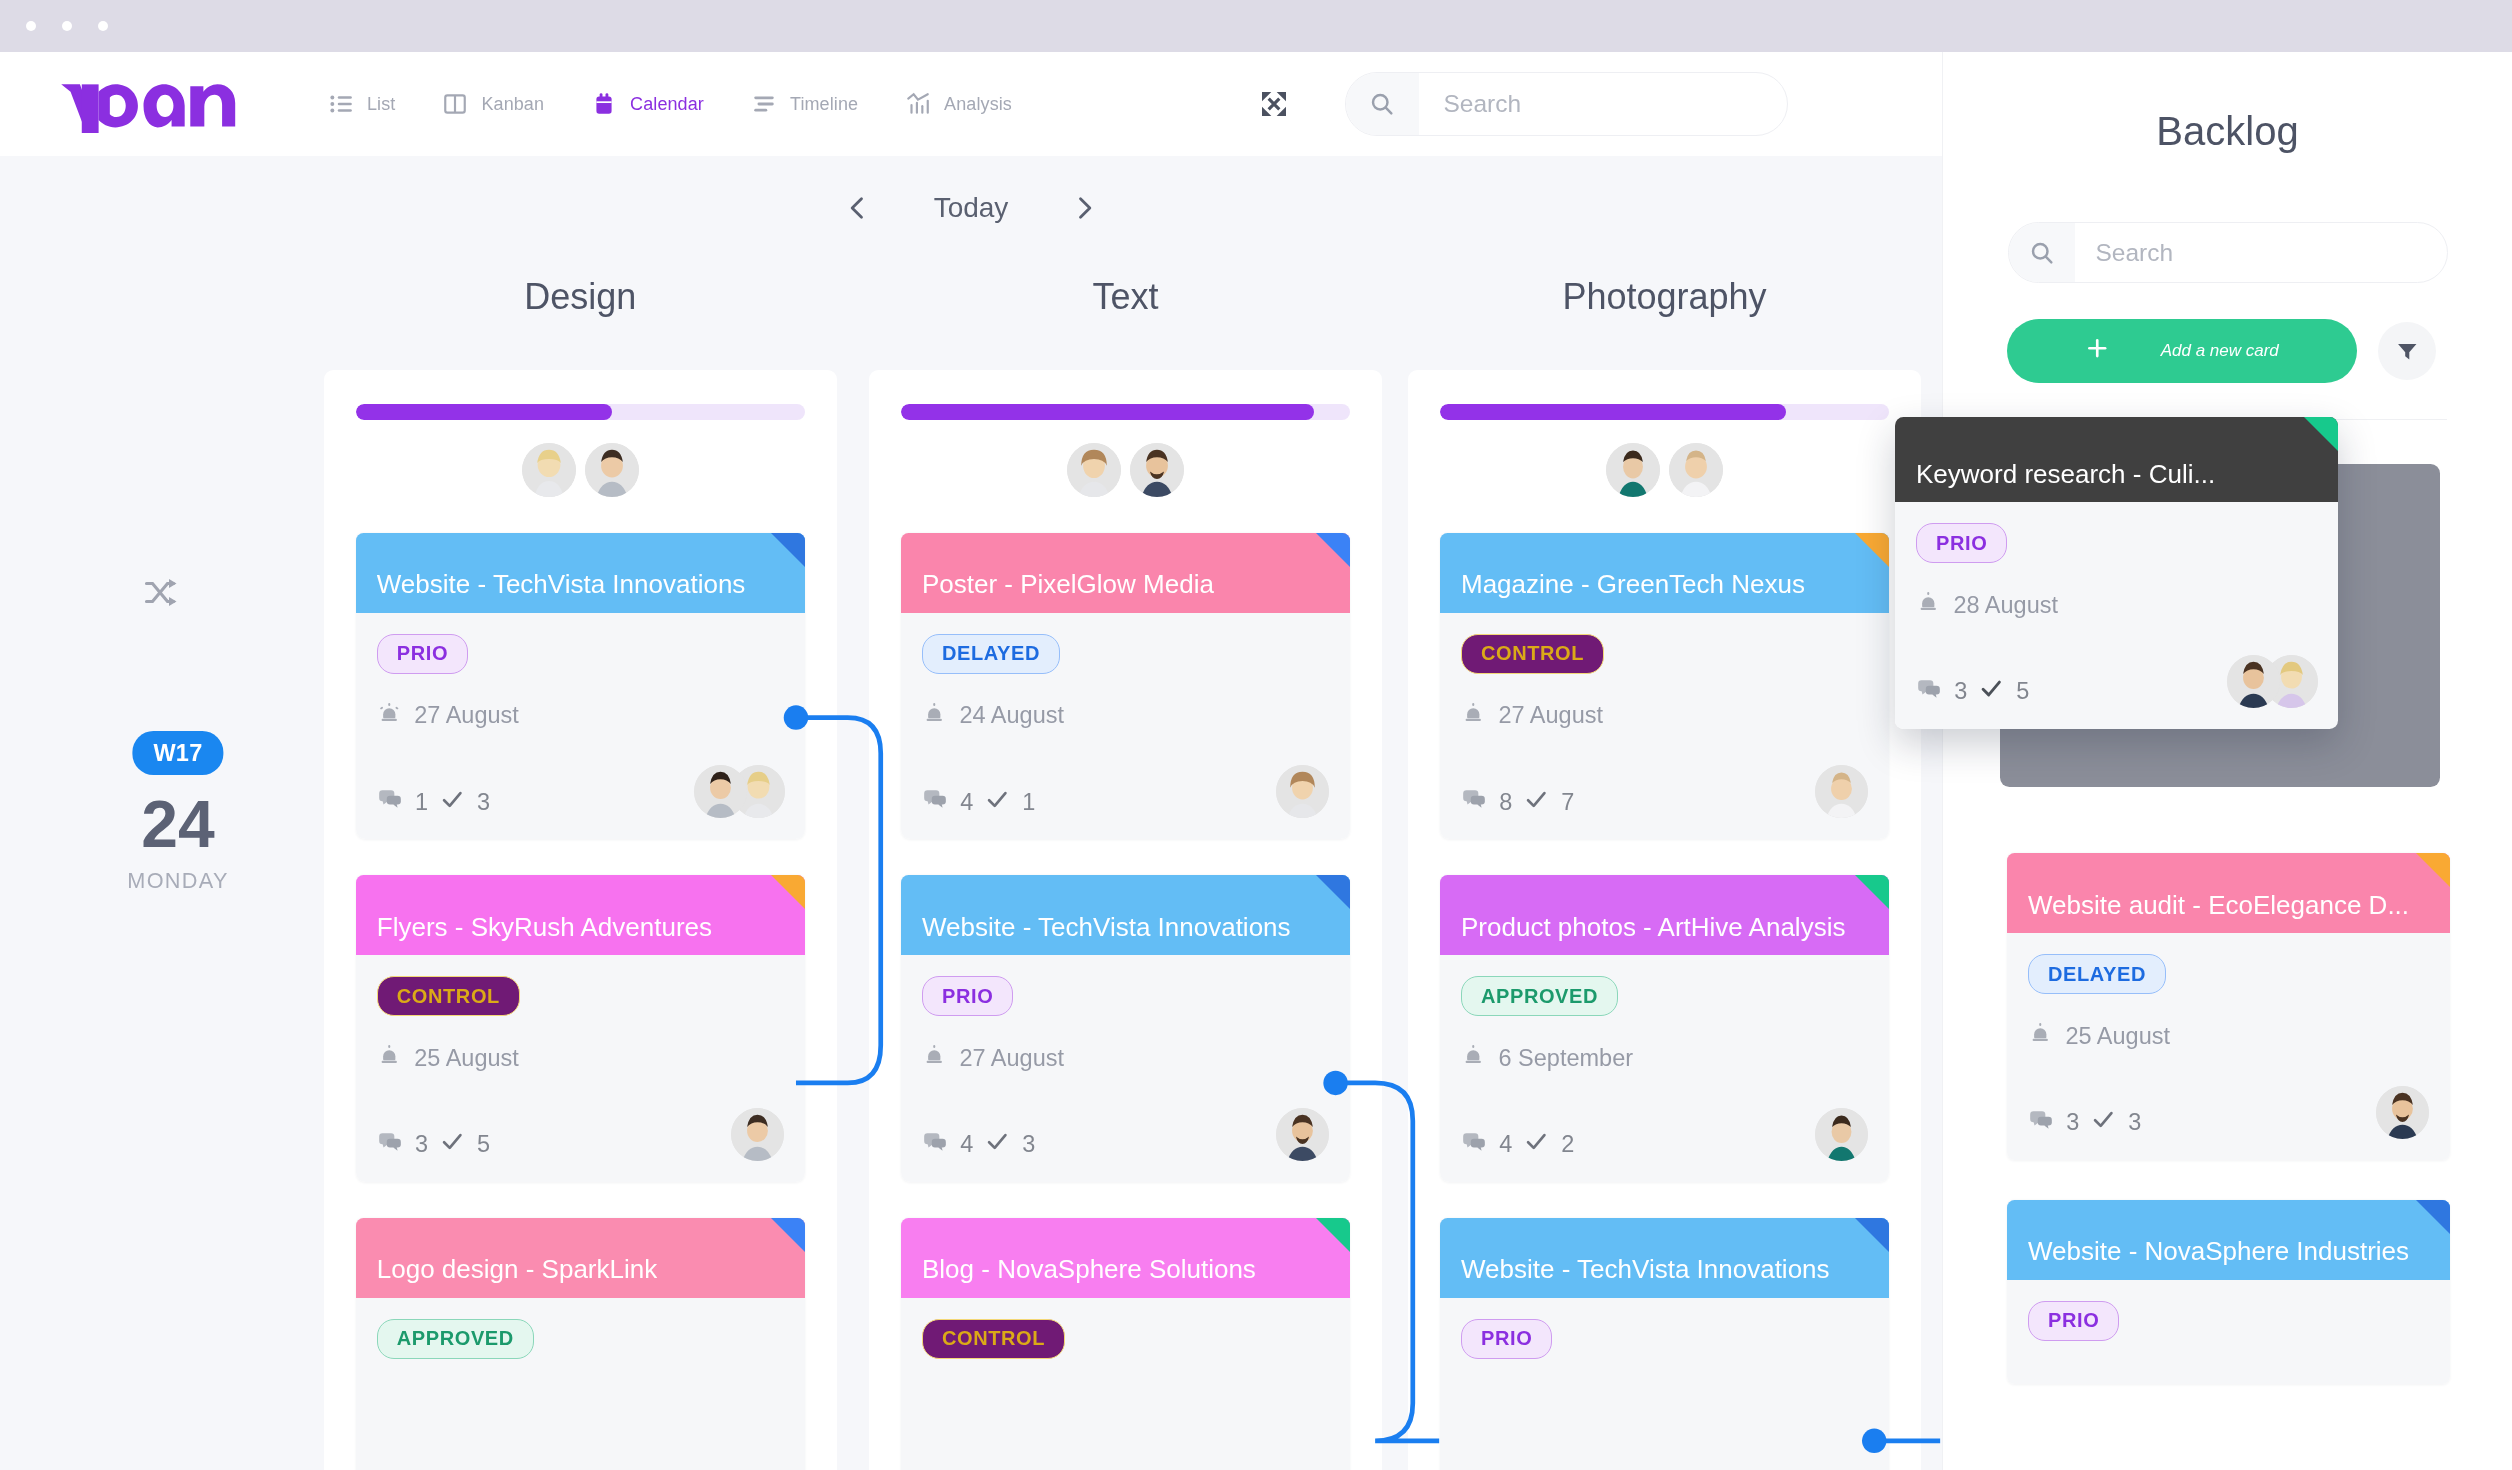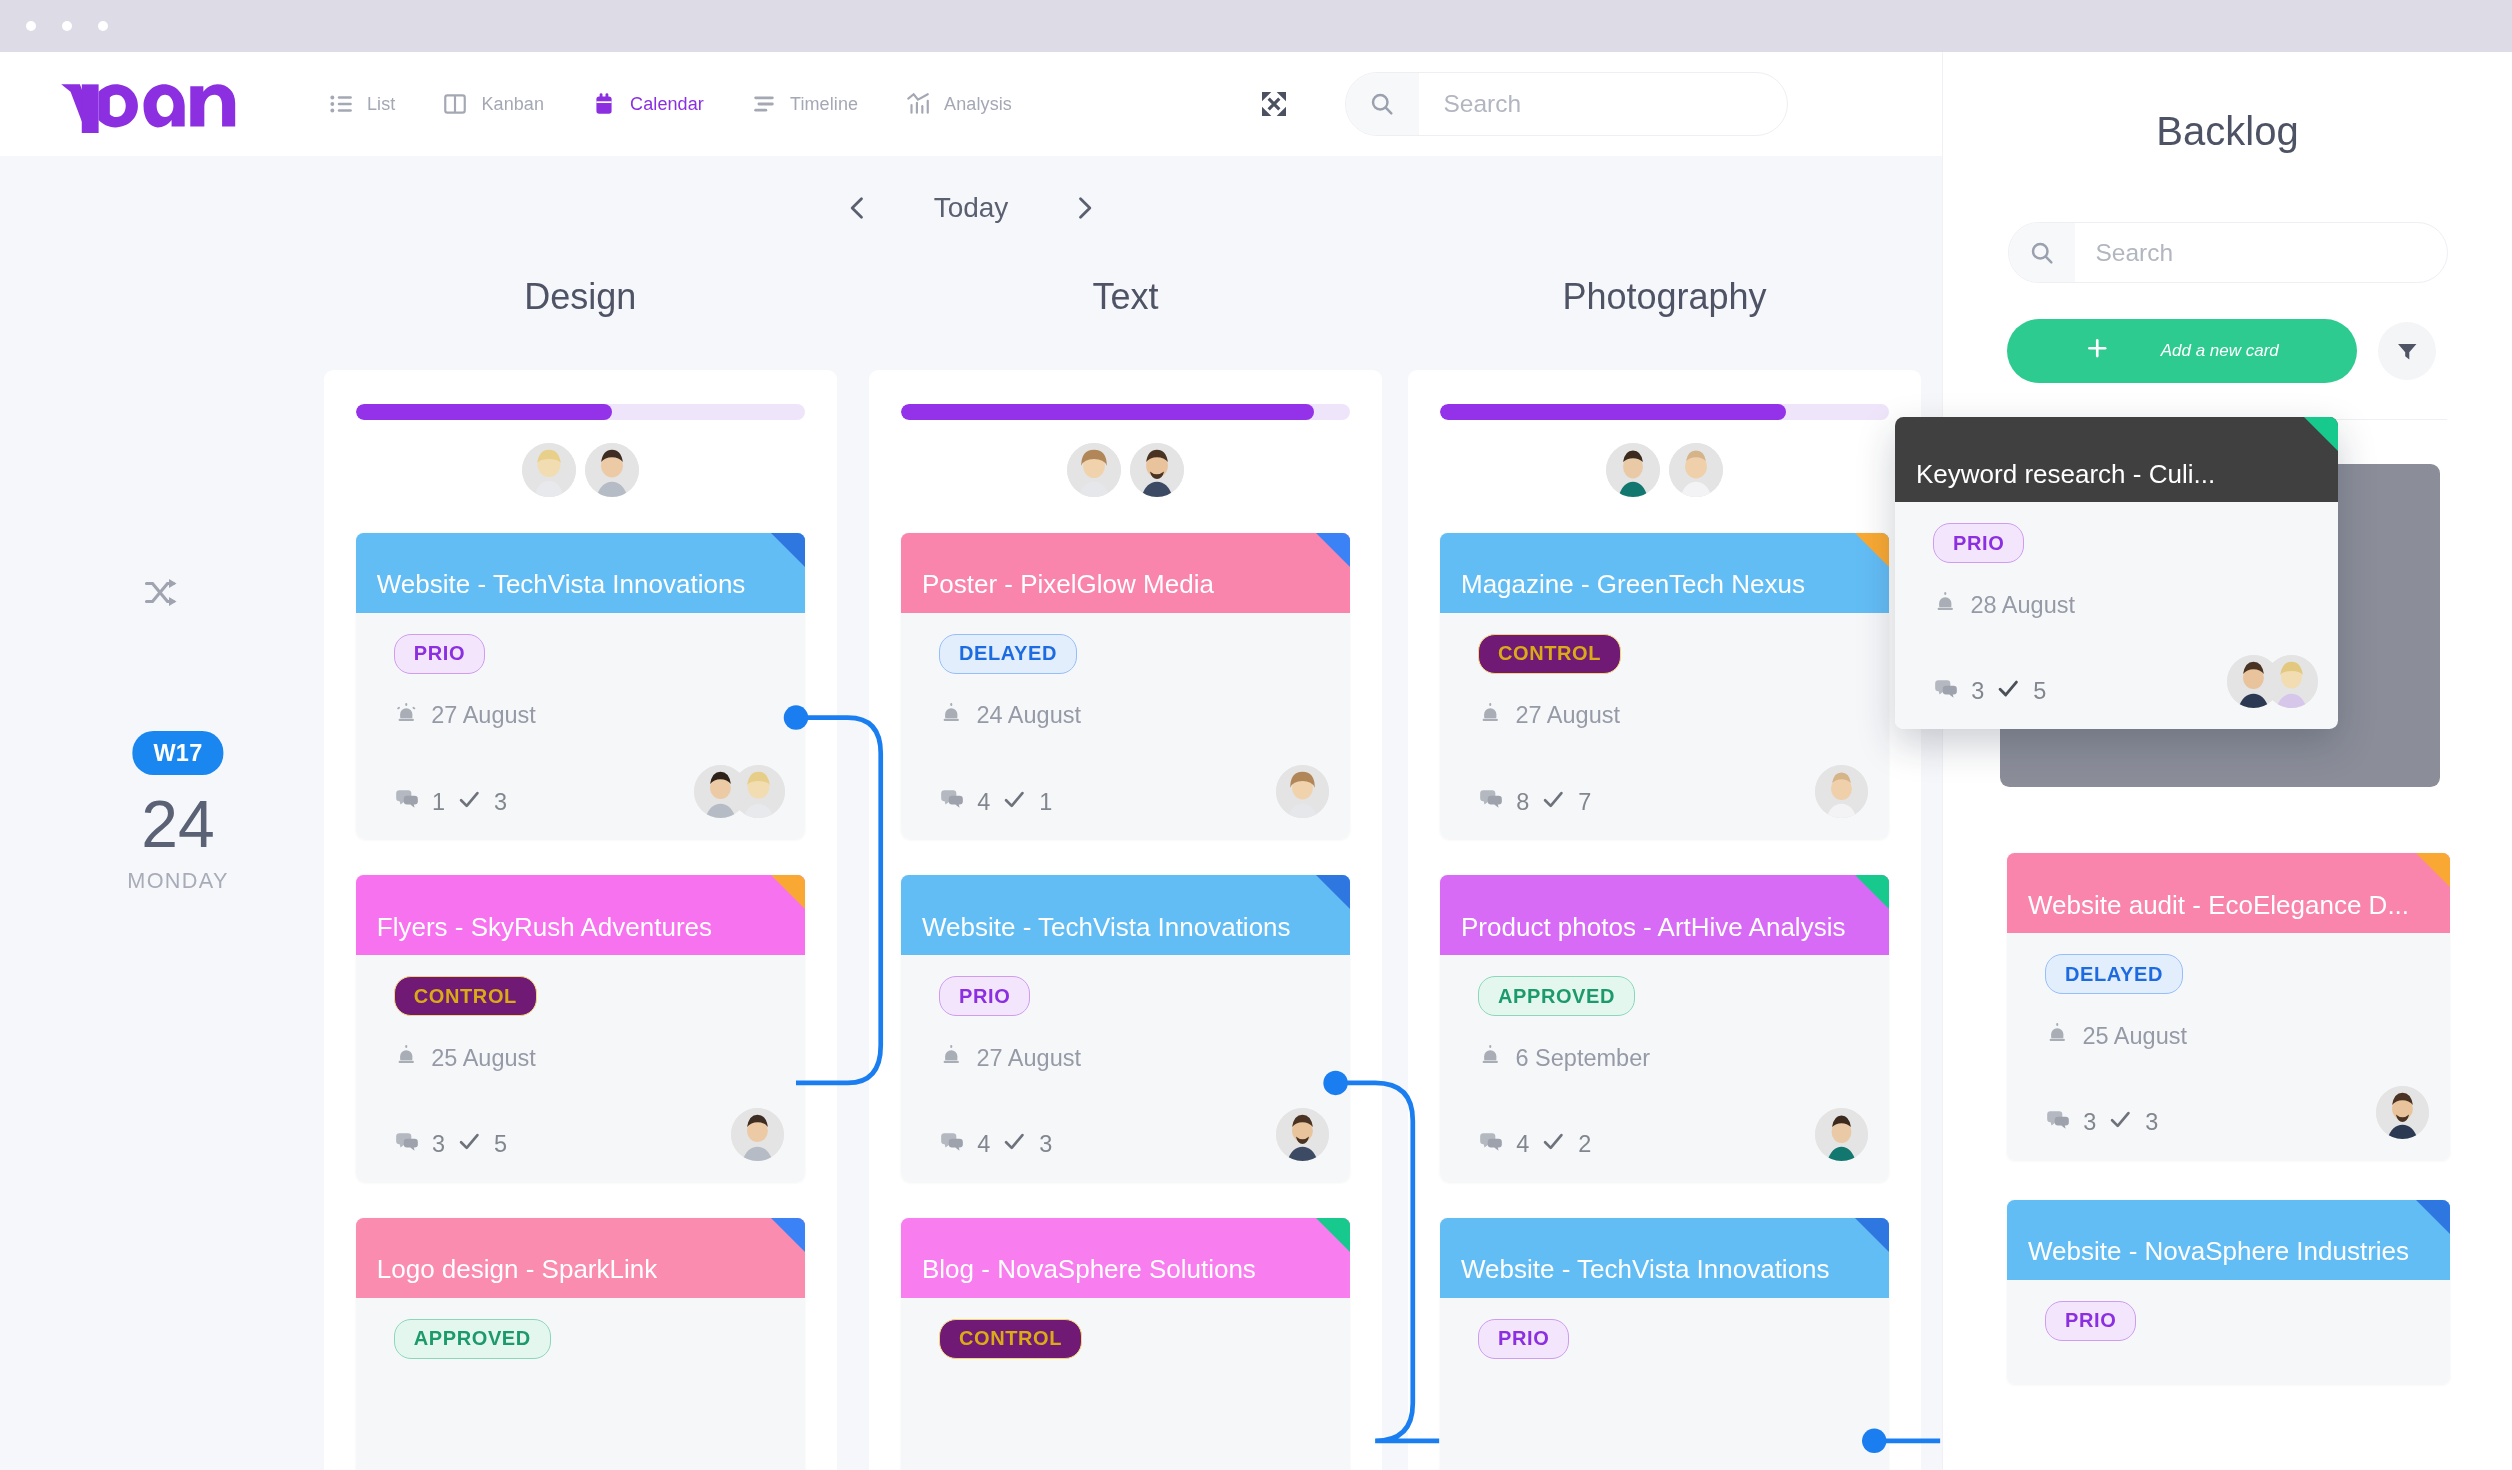--- a/index.html
+++ b/index.html
@@ -55,21 +55,21 @@
   .daynav .arrow { width: 32px; height: 32px; display:flex; align-items:center; justify-content:center; cursor: pointer; }
   .daynav .today { font-size: 28px; color: #5a6070; cursor: pointer; }
 
   .rail { position: absolute; left: 0; top: 104px; width: 320px; height: 1211px; }
   .shuffle-ico { position: absolute; left: 160px; top: 334px; transform: translate(-50%,-50%); cursor: pointer; }
   .wk-badge {
     position: absolute; left: 178px; top: 471px; transform: translateX(-50%);
     background: #1a87f0; color: #fff; font-size: 23.5px; font-weight: bold;
     padding: 8.5px 21px; border-radius: 21px; letter-spacing: 0.3px;
   }
-  .day-num { position: absolute; left: 178px; top: 526px; transform: translateX(-50%); font-size: 66px; font-weight: normal; color: #5c6275; }
+  .day-num { position: absolute; left: 178px; top: 526px; transform: translateX(-50%); font-size: 66px; font-weight: bold; color: #5c6275; }
   .day-name { position: absolute; left: 178px; top: 608px; transform: translateX(-50%); font-size: 21.7px; color: #a8acb8; letter-spacing: 1.3px; }
 
   .cols { position: absolute; left: 320px; top: 120px; width: 1622px; height: 1211px; }
   .col { position: absolute; top: 0; width: 513px; }
   .col.c0 { left: 3.8px; }
   .col.c1 { left: 549px; }
   .col.c2 { left: 1088px; }
 
   .col-title { text-align: center; font-size: 36px; color: #4e5466; margin-bottom: 52px; }
   .col-panel { background: #ffffff; border-radius: 9.4px; padding: 34px 32px 0 32px; min-height: 1046px; }
@@ -86,21 +86,21 @@
   .av-pair { position: relative; width: 90px; height: 53px; }
   .av-pair .av { position: absolute; top: 0; }
   .av-pair .av:nth-child(1) { left: 0; z-index: 2; }
   .av-pair .av:nth-child(2) { left: 38px; z-index: 1; }
 
   
   .card { border-radius: 7.5px 7.5px 9.4px 9.4px; overflow: hidden; margin-bottom: 36px; box-shadow: 0 0.9px 2.8px rgba(40,45,70,.06); position: relative; }
   .card-head { position: relative; height: 80px; display: flex; align-items: flex-end; padding: 0 21px 12.2px 21px; }
   .card-head .ttl { color: #fff; font-size: 26px; white-space: nowrap; overflow: hidden; text-overflow: ellipsis; }
   .corner { position: absolute; right: 0; top: 0; width: 0; height: 0; border-style: solid; border-width: 0 34px 34px 0; }
-  .card-body { background: #f6f7f9; padding: 21px 21px 21px 38px; position: relative; min-height: 198px; }
+  .card-body { background: #f6f7f9; padding: 21px 21px 21px 21px; position: relative; min-height: 198px; }
   .tag { display: inline-block; font-size: 20px; font-weight: bold; letter-spacing: 0.6px; padding: 7.5px 19px; border-radius: 17px; border: 0.9px solid; }
   .tag.prio { color: #8b2fe0; border-color: #cf9cf0; background: #f3e6fc; }
   .tag.delayed { color: #1d6be0; border-color: #96befa; background: #e3eefd; }
   .tag.control { color: #dbaa17; border-color: #f3d776; background: #701a75; }
   .tag.approved { color: #1c9a6c; border-color: #8bd7ba; background: #e4f7ef; }
   .duedate { display: flex; align-items: center; gap: 13px; margin-top: 27px; font-size: 23.5px; color: #969aa6; }
   .card-foot { display: flex; align-items: flex-end; justify-content: space-between; margin-top: 34px; }
   .metrics { display: flex; align-items: center; gap: 12.2px; font-size: 23.5px; color: #82868f; }
   .metrics .num { color: #82868f; }
 

